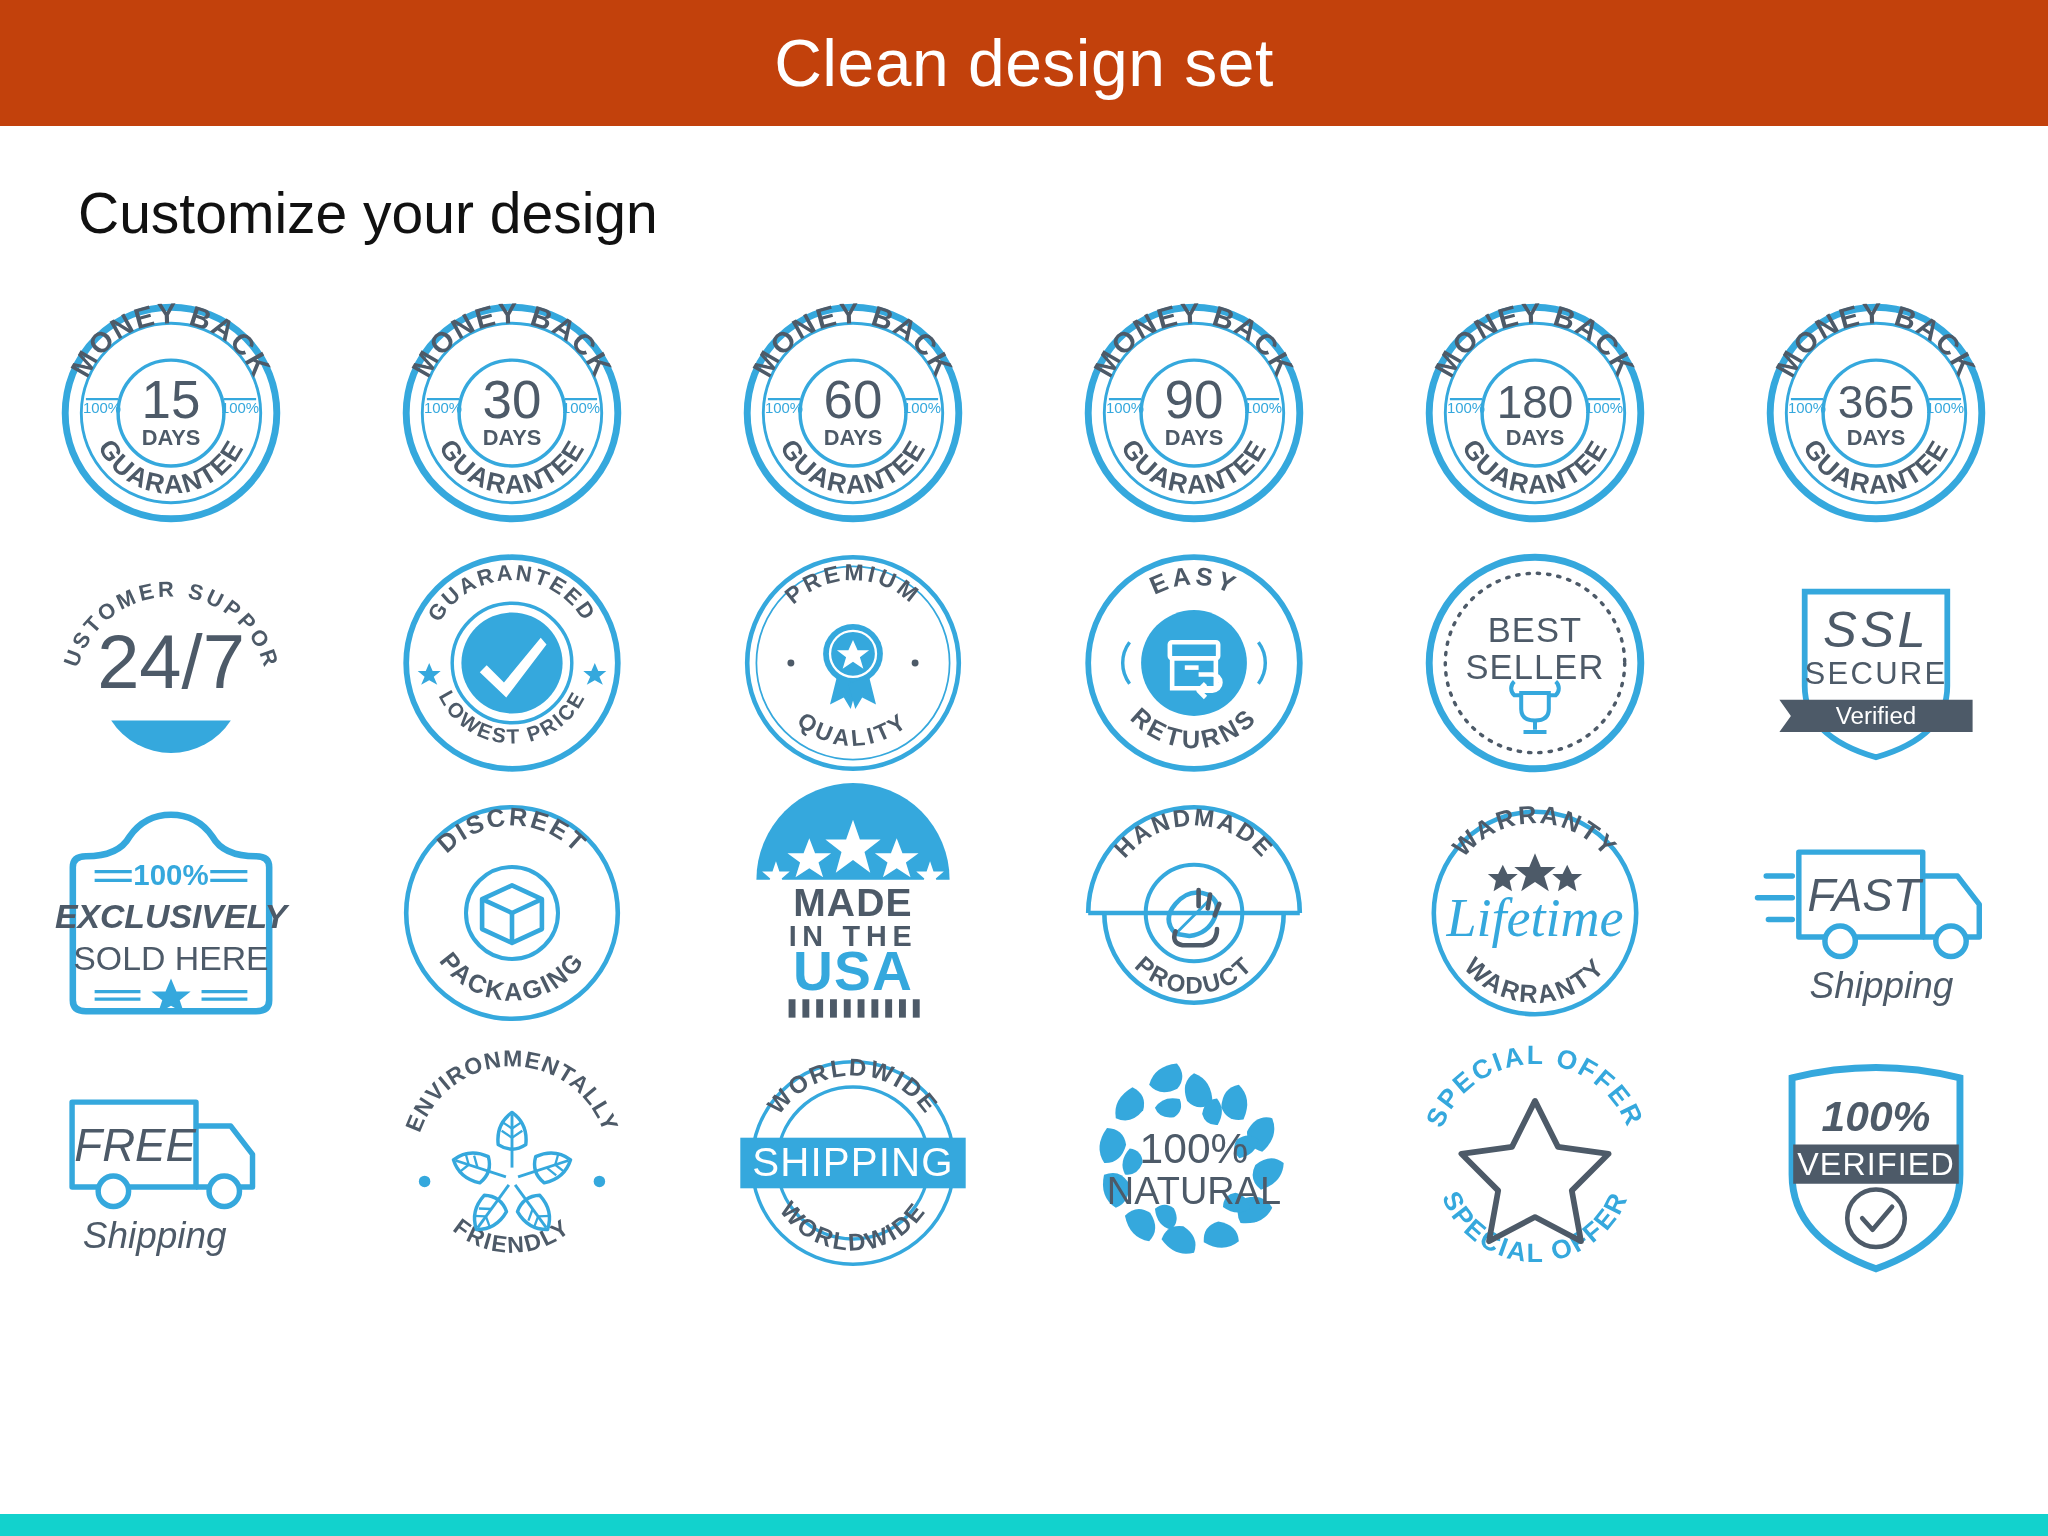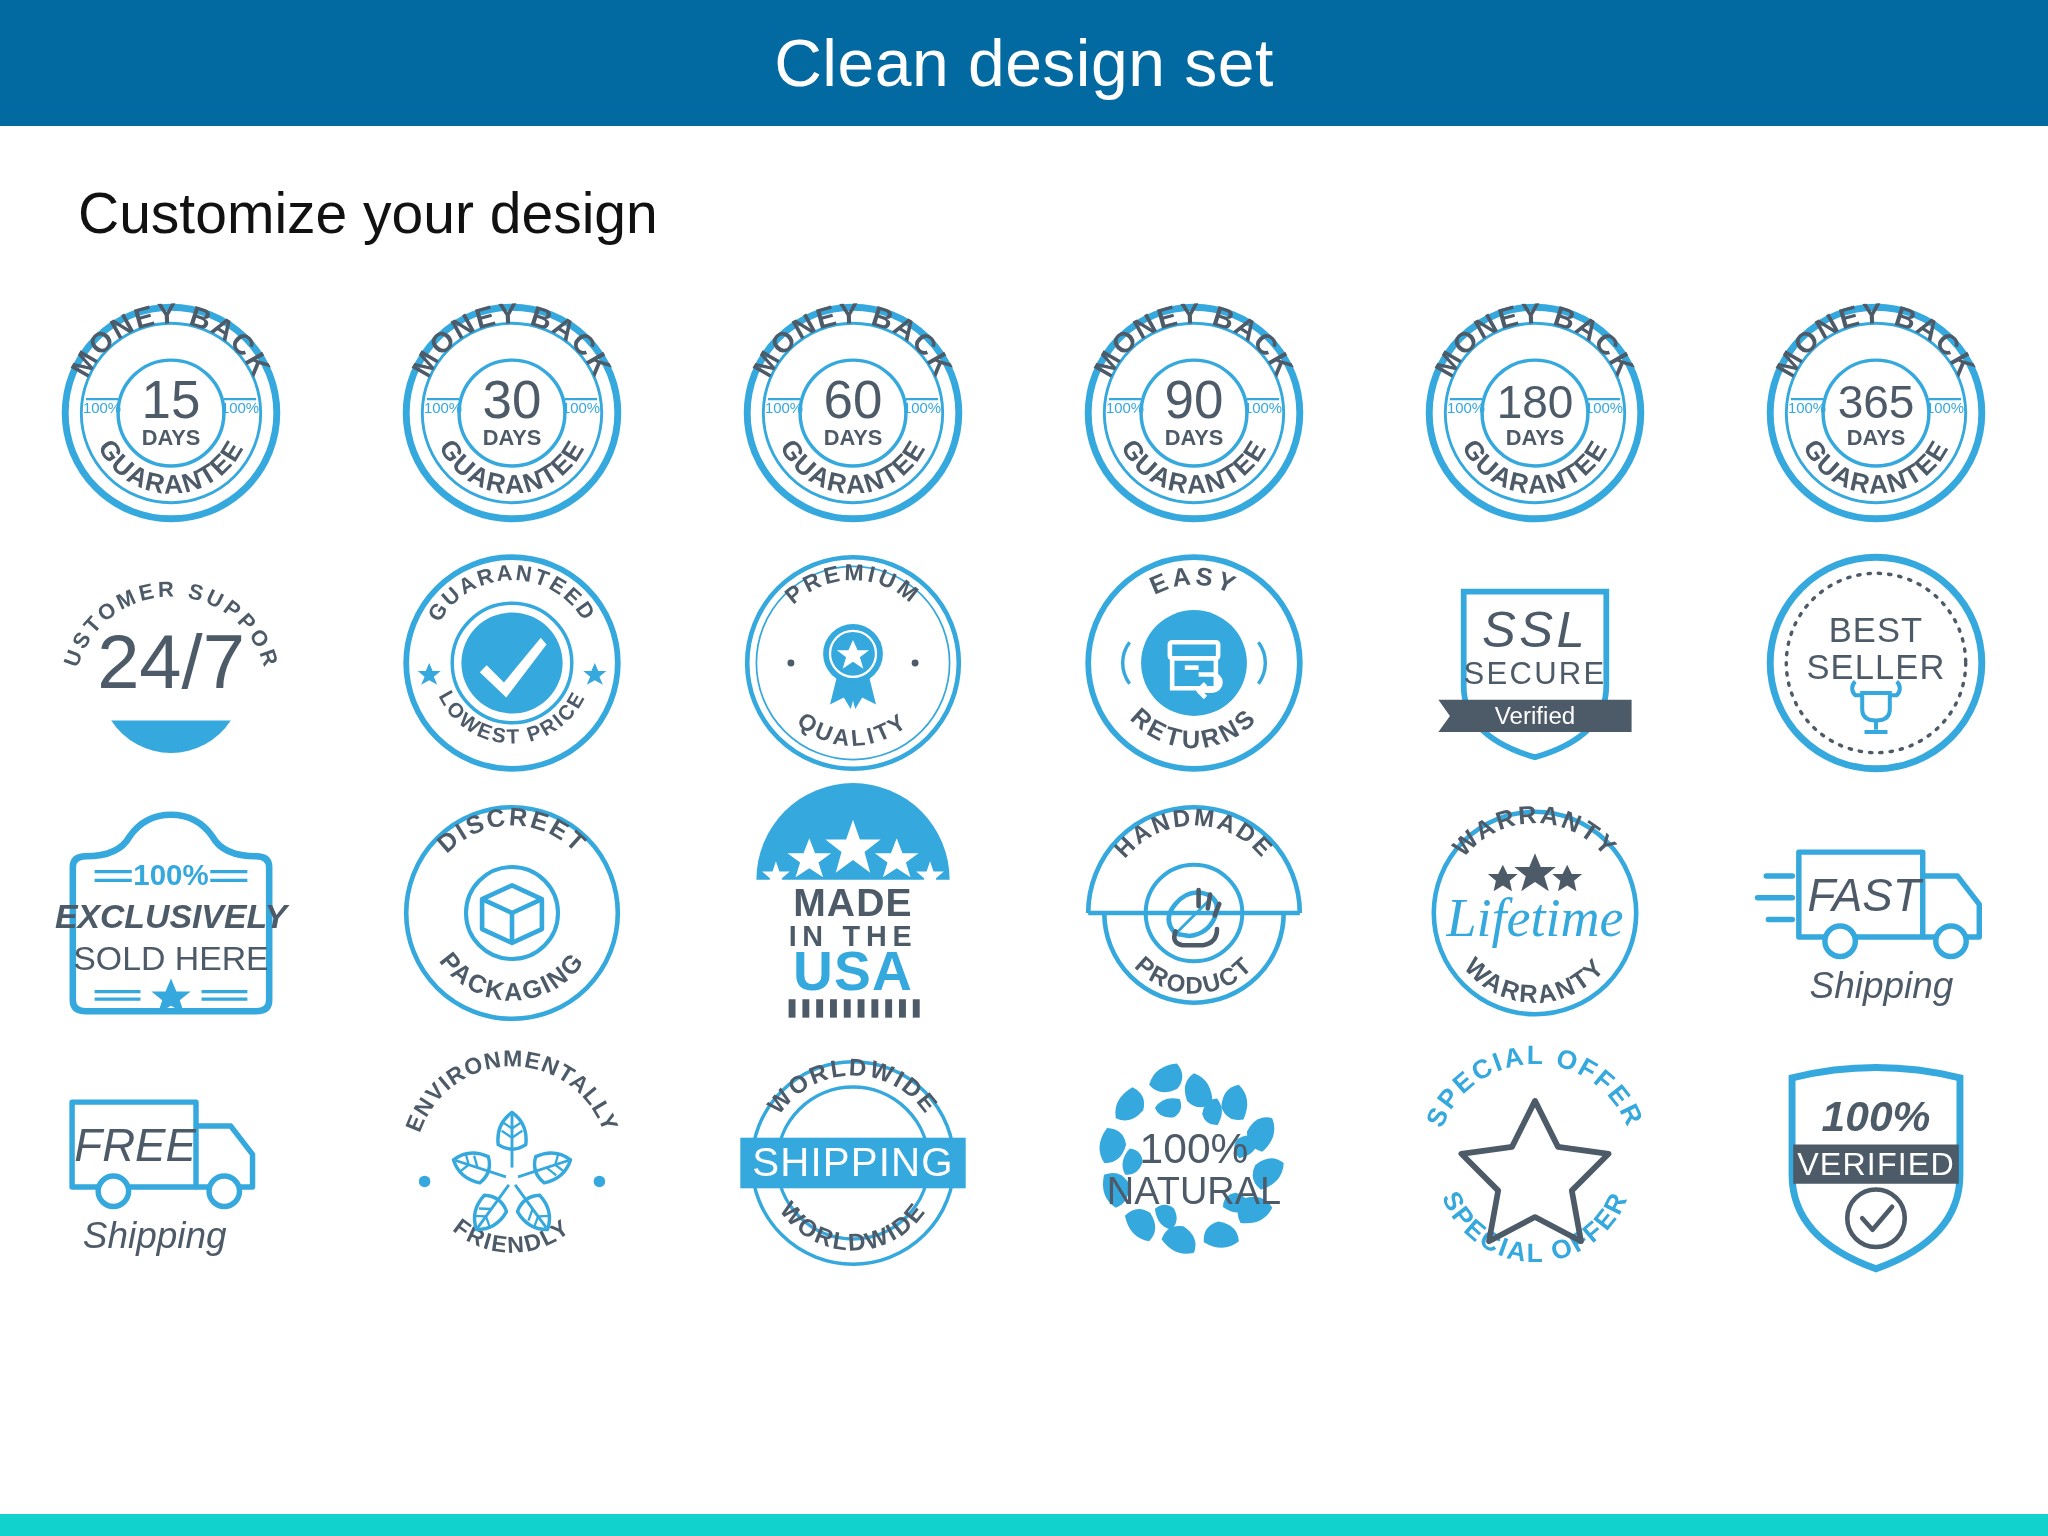--- a/index.html
+++ b/index.html
@@ -6,21 +6,21 @@
   html, body { margin:0; padding:0; }
   body {
     width:2048px; height:1536px;
     background:#ffffff;
     font-family:"Liberation Sans", sans-serif;
     overflow:hidden;
     position:relative;
   }
   .top-banner{
     width:2048px; height:126px;
-    background:#0369a1;
+    background:#c2410c;
     display:flex; align-items:center; justify-content:center;
   }
   .top-banner-title{
     color:#ffffff;
     font-size:66px;
     font-weight:400;
     letter-spacing:0.5px;
     font-family:"Liberation Sans", sans-serif;
   }
   .bottom-banner{
@@ -244,41 +244,41 @@
       </g>
       <text font-size="22" font-weight="bold" fill="#4d5a68" letter-spacing="3"><textPath href="#erT" startOffset="50%" text-anchor="middle">EASY</textPath></text>
       <text font-size="22" font-weight="bold" fill="#4d5a68" letter-spacing="3"><textPath href="#erB" startOffset="50%" text-anchor="middle">RETURNS</textPath></text>
       <path d="M 44,82 A 30,30 0 0 0 44,118" stroke="#35a8dd" stroke-width="3" fill="none"></path>
       <path d="M 156,82 A 30,30 0 0 1 156,118" stroke="#35a8dd" stroke-width="3" fill="none"></path>
     </svg>
   </div>
 
   <div class="cell">
     <svg width="230" height="230" viewBox="0 0 200 200">
-      <path d="M 38,38 L 162,38 L 162,120 Q 162,164 100,182 Q 38,164 38,120 Z" fill="none" stroke="#35a8dd" stroke-width="5"></path>
-      <text x="100" y="86" text-anchor="middle" font-size="44" fill="#4d5a68" font-style="italic" letter-spacing="3">SSL</text>
-      <text x="100" y="118" text-anchor="middle" font-size="27" fill="#4d5a68" letter-spacing="2">SECURE</text>
-      <path d="M 16,132 L 184,132 L 184,160 L 16,160 L 26,146 Z" fill="#4d5a68"></path>
-      <text x="100" y="153" text-anchor="middle" font-size="21" fill="#ffffff">Verified</text>
-    </svg>
-  </div>
-
-  <div class="cell">
-    <svg width="230" height="230" viewBox="0 0 200 200">
       <circle cx="100" cy="100" r="92" class="bluestroke" stroke-width="6"></circle>
       <circle cx="100" cy="100" r="78" fill="none" stroke="#4d5a68" stroke-width="3" stroke-dasharray="2 7" stroke-linecap="round"></circle>
       <text x="100" y="82" text-anchor="middle" font-size="30" fill="#4d5a68" letter-spacing="1">BEST</text>
       <text x="100" y="114" text-anchor="middle" font-size="30" fill="#4d5a68" letter-spacing="1">SELLER</text>
       <g stroke="#35a8dd" fill="none" stroke-width="3.5">
         <path d="M 88,126 L 88,140 Q 88,150 100,150 Q 112,150 112,140 L 112,126 Z"></path>
         <path d="M 88,128 L 82,128 A 8,8 0 0 1 82,116"></path>
         <path d="M 112,128 L 118,128 A 8,8 0 0 0 118,116"></path>
         <line x1="100" y1="150" x2="100" y2="158"></line>
         <line x1="90" y1="160" x2="110" y2="160"></line>
       </g>
+    </svg>
+  </div>
+
+  <div class="cell">
+    <svg width="230" height="230" viewBox="0 0 200 200">
+      <path d="M 38,38 L 162,38 L 162,120 Q 162,164 100,182 Q 38,164 38,120 Z" fill="none" stroke="#35a8dd" stroke-width="5"></path>
+      <text x="100" y="86" text-anchor="middle" font-size="44" fill="#4d5a68" font-style="italic" letter-spacing="3">SSL</text>
+      <text x="100" y="118" text-anchor="middle" font-size="27" fill="#4d5a68" letter-spacing="2">SECURE</text>
+      <path d="M 16,132 L 184,132 L 184,160 L 16,160 L 26,146 Z" fill="#4d5a68"></path>
+      <text x="100" y="153" text-anchor="middle" font-size="21" fill="#ffffff">Verified</text>
     </svg>
   </div>
 
   <div class="cell">
     <svg width="240" height="220" viewBox="0 0 220 200">
       <path d="M 20,58 Q 20,48 32,48 Q 62,48 72,30 Q 86,10 110,10 Q 134,10 148,30 Q 158,48 188,48 Q 200,48 200,58 L 200,180 Q 200,190 188,190 L 32,190 Q 20,190 20,180 Z" fill="none" stroke="#35a8dd" stroke-width="6"></path>
       <text x="110" y="74" text-anchor="middle" font-size="27" font-weight="bold" fill="#35a8dd">100%</text>
       <line x1="40" y1="62" x2="74" y2="62" stroke="#35a8dd" stroke-width="3"></line>
         <line x1="40" y1="70" x2="74" y2="70" stroke="#35a8dd" stroke-width="3"></line>
       <line x1="146" y1="62" x2="180" y2="62" stroke="#35a8dd" stroke-width="3"></line>

